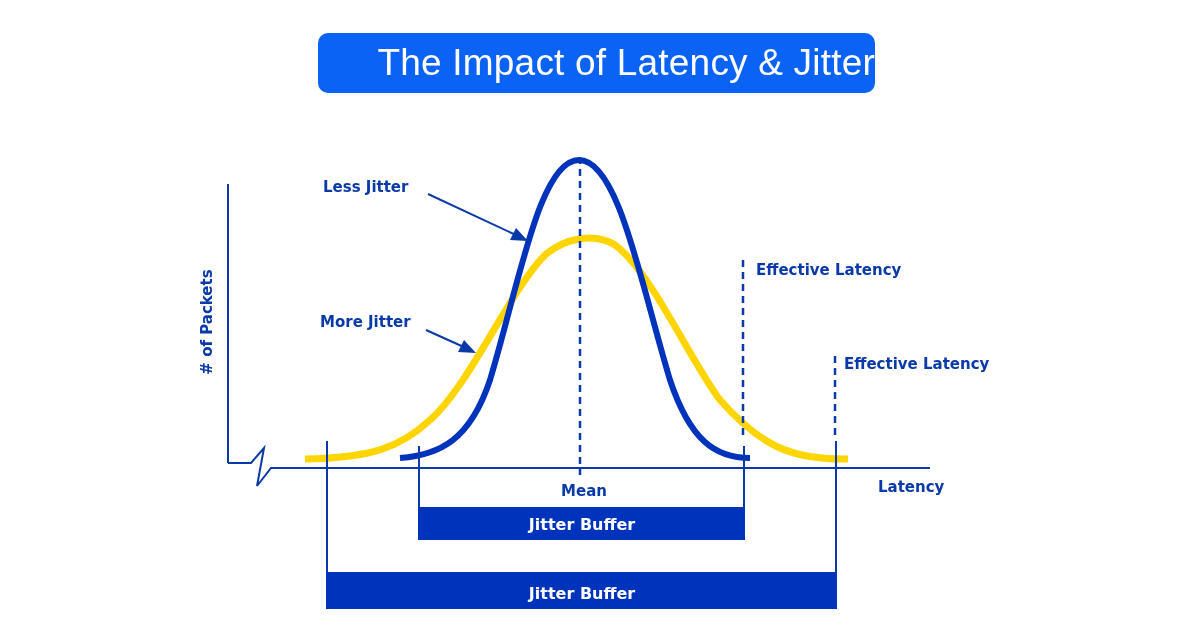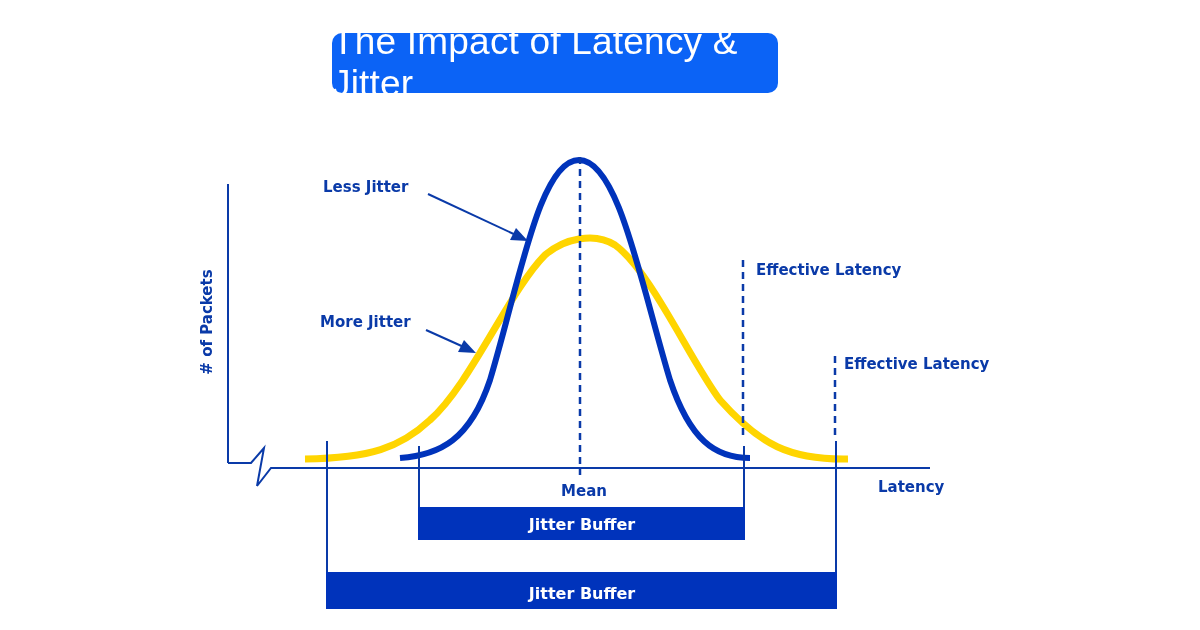--- a/index.html
+++ b/index.html
@@ -1,21 +1,21 @@
 <!DOCTYPE html>
 <html><head>
 <meta charset="utf-8">
 <style>
   html, body { margin: 0; padding: 0; }
   body {
     width: 1200px; height: 630px; background: #ffffff; position: relative; overflow: hidden;
     font-family: "DejaVu Sans", "Liberation Sans", sans-serif;
   }
   .title-pill {
-    position: absolute; left: 332px; top: 33px; width: 446px; height: 60px;
+    position: absolute; left: 318px; top: 33px; width: 557px; height: 60px;
     background: #0b63f6; border-radius: 10px;
     display: flex; align-items: center; justify-content: flex-end;
   }
   .title-pill span {
     color: #ffffff; font-family: "Liberation Sans", sans-serif; font-size: 37px; letter-spacing: 0.2px;
   }
   svg.diagram { position: absolute; left: 0; top: 0; }
   .lbl { font-family: "DejaVu Sans", sans-serif; font-weight: bold; fill: #0a3aa8; font-size: 15px; }
   .bar-lbl { font-family: "DejaVu Sans", sans-serif; font-weight: bold; fill: #ffffff; font-size: 16px; }
 </style>

